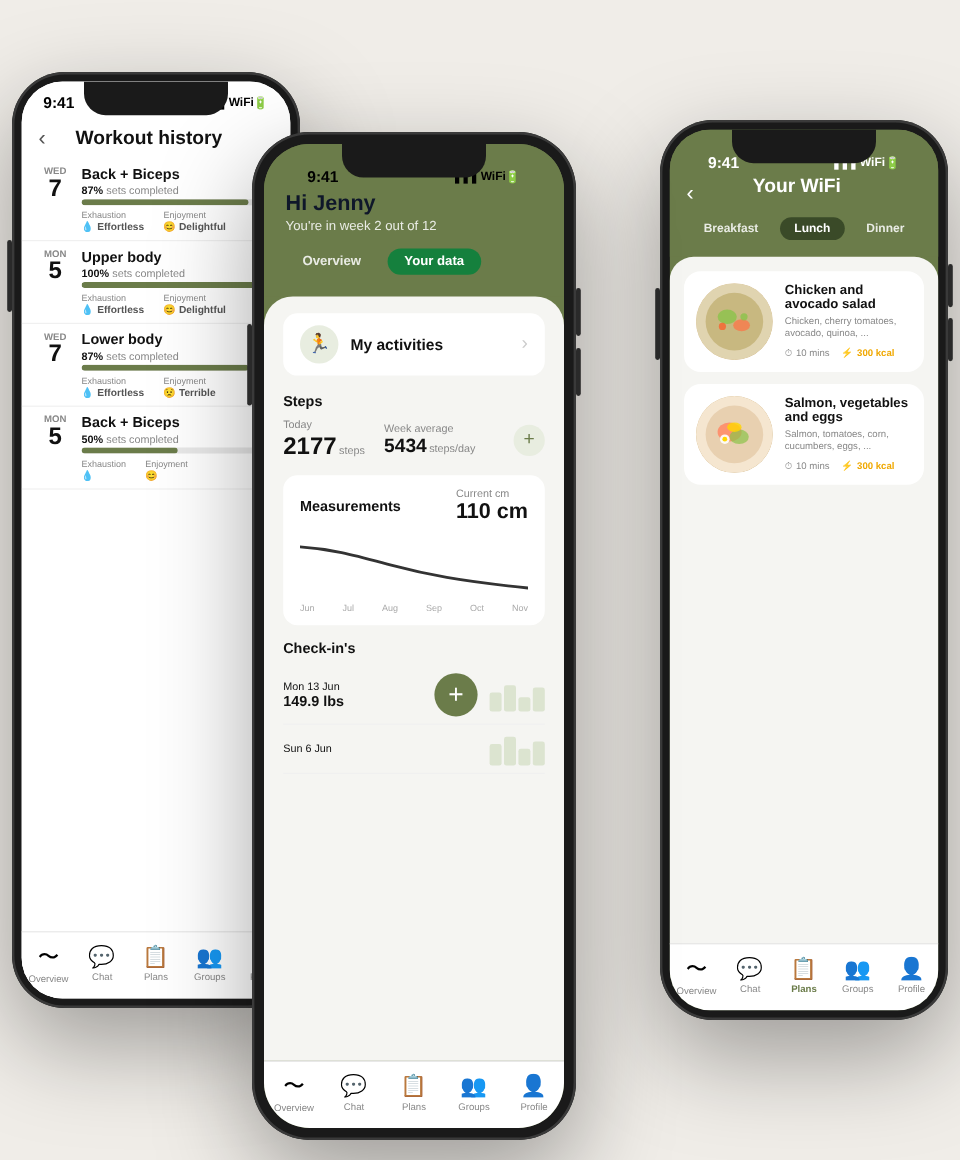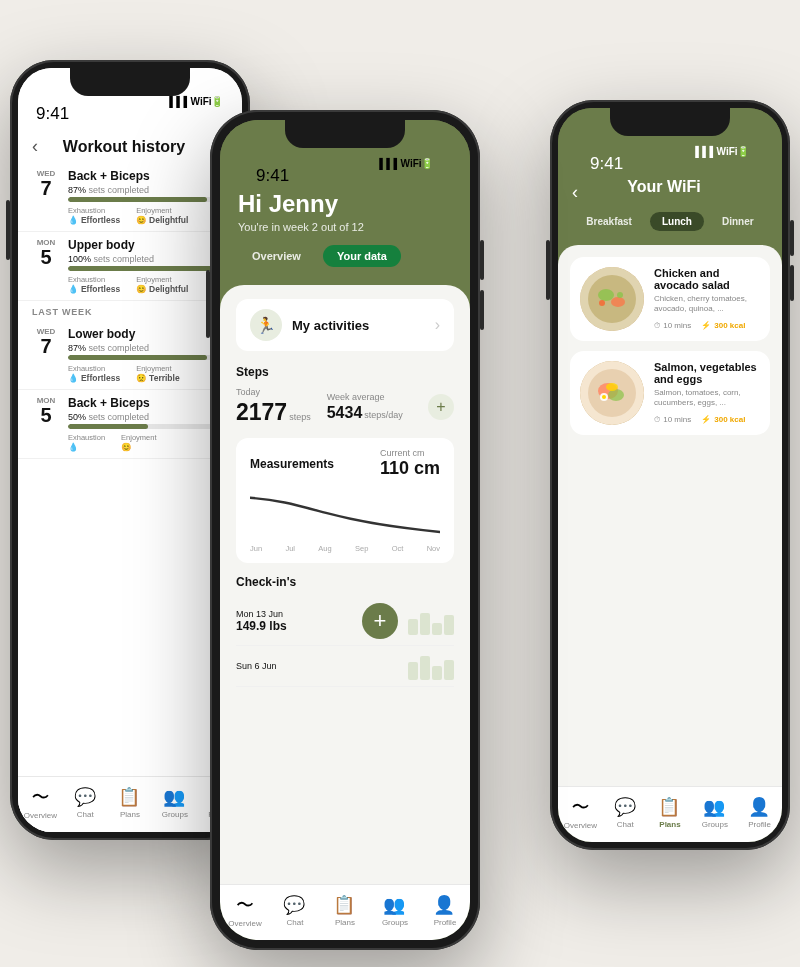--- a/index.html
+++ b/index.html
@@ -37,21 +37,21 @@
       z-index: 10;
     }
     .phone-status-bar {
       display: flex;
       justify-content: space-between;
       align-items: center;
       padding: 10px 18px 4px;
       font-size: 11px;
       font-weight: 600;
     }
-    .status-time { font-size: 17px; font-weight: 400; margin-top: 26px; }
+    .status-time { font-size: 13px; font-weight: 700; }
     .status-icons { display: flex; gap: 0; align-items: center; font-size: 10px; }
 
     
     .phone-left {
       left: 10px;
       top: 60px;
       width: 240px;
       height: 780px;
     }
     .phone-left .phone-screen {
@@ -145,21 +145,21 @@
       justify-content: space-between;
       align-items: center;
     }
     .chevron-right { color: #ccc; font-size: 12px; }
     .sets-row {
       font-size: 9px;
       color: #888;
       margin: 2px 0;
     }
     .sets-pct {
-      font-weight: 400;
+      font-weight: 700;
       color: #111;
     }
     .progress-bar-bg {
       height: 5px;
       background: #e8e8e8;
       border-radius: 3px;
       margin: 2px 0 4px;
       overflow: hidden;
     }
     .progress-bar-fill {
@@ -218,23 +218,23 @@
       height: 100%;
       display: flex;
       flex-direction: column;
     }
     .dashboard-hero {
       background: #6b7c4a;
       padding: 10px 18px 18px;
       flex-shrink: 0;
     }
     .dashboard-greeting {
-      font-size: 24px;
+      font-size: 18px;
       font-weight: 800;
-      color: #ffffff;
+      color: #0f172a;
       margin-bottom: 3px;
     }
     .dashboard-subtitle {
       font-size: 11px;
       color: rgba(255,255,255,0.85);
       margin-bottom: 12px;
     }
     .tab-row {
       display: flex;
       gap: 8px;
@@ -297,21 +297,21 @@
     }
     .steps-card {
       margin-bottom: 12px;
     }
     .steps-col-label {
       font-size: 9px;
       color: #888;
       margin-bottom: 2px;
     }
     .steps-value {
-      font-size: 23px;
+      font-size: 20px;
       font-weight: 800;
       color: #111;
     }
     .steps-unit {
       font-size: 9px;
       color: #888;
     }
     .steps-plus {
       margin-left: auto;
       width: 26px; height: 26px;
@@ -632,21 +632,20 @@
               </div>
               <div class="metric-item">
                 <div class="metric-label">Enjoyment</div>
                 <div class="metric-val">😊 Delightful</div>
               </div>
             </div>
           </div>
         </div>
       </div>
 
-      <div class="week-label" style="margin-top:6px">LAST WEEK</div>
 
       <div class="workout-entry">
         <div class="workout-day-row">
           <div class="day-info">
             <div class="day-name">WED</div>
             <div class="day-num">7</div>
           </div>
           <div class="workout-details">
             <div class="workout-name">
               <span>Lower body</span>

